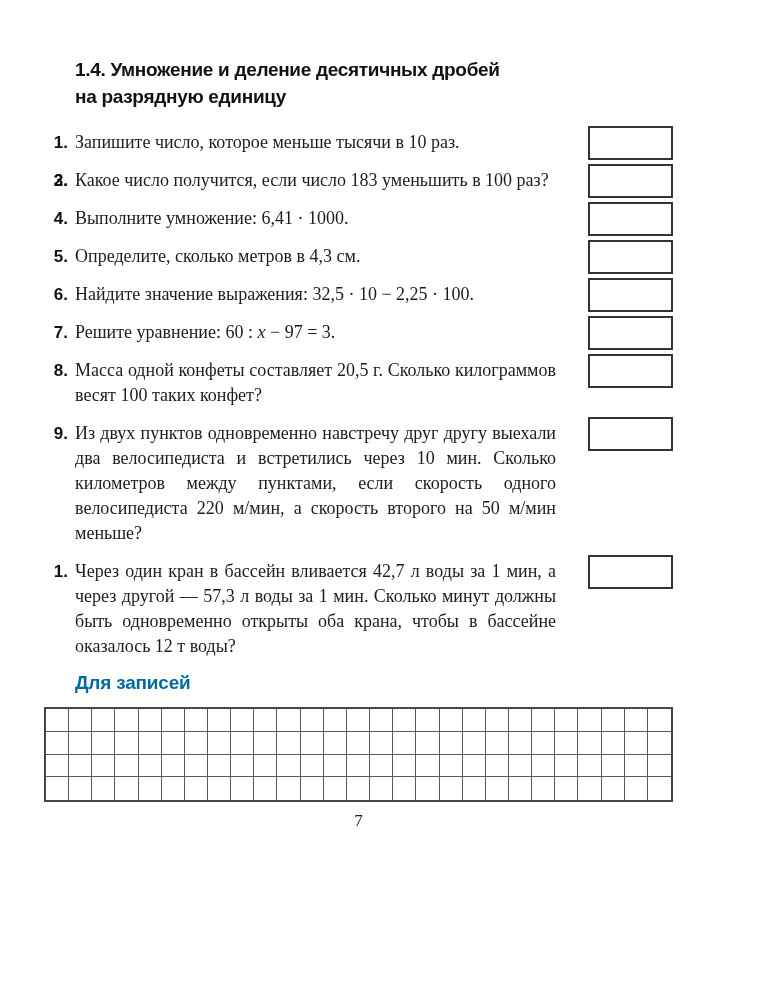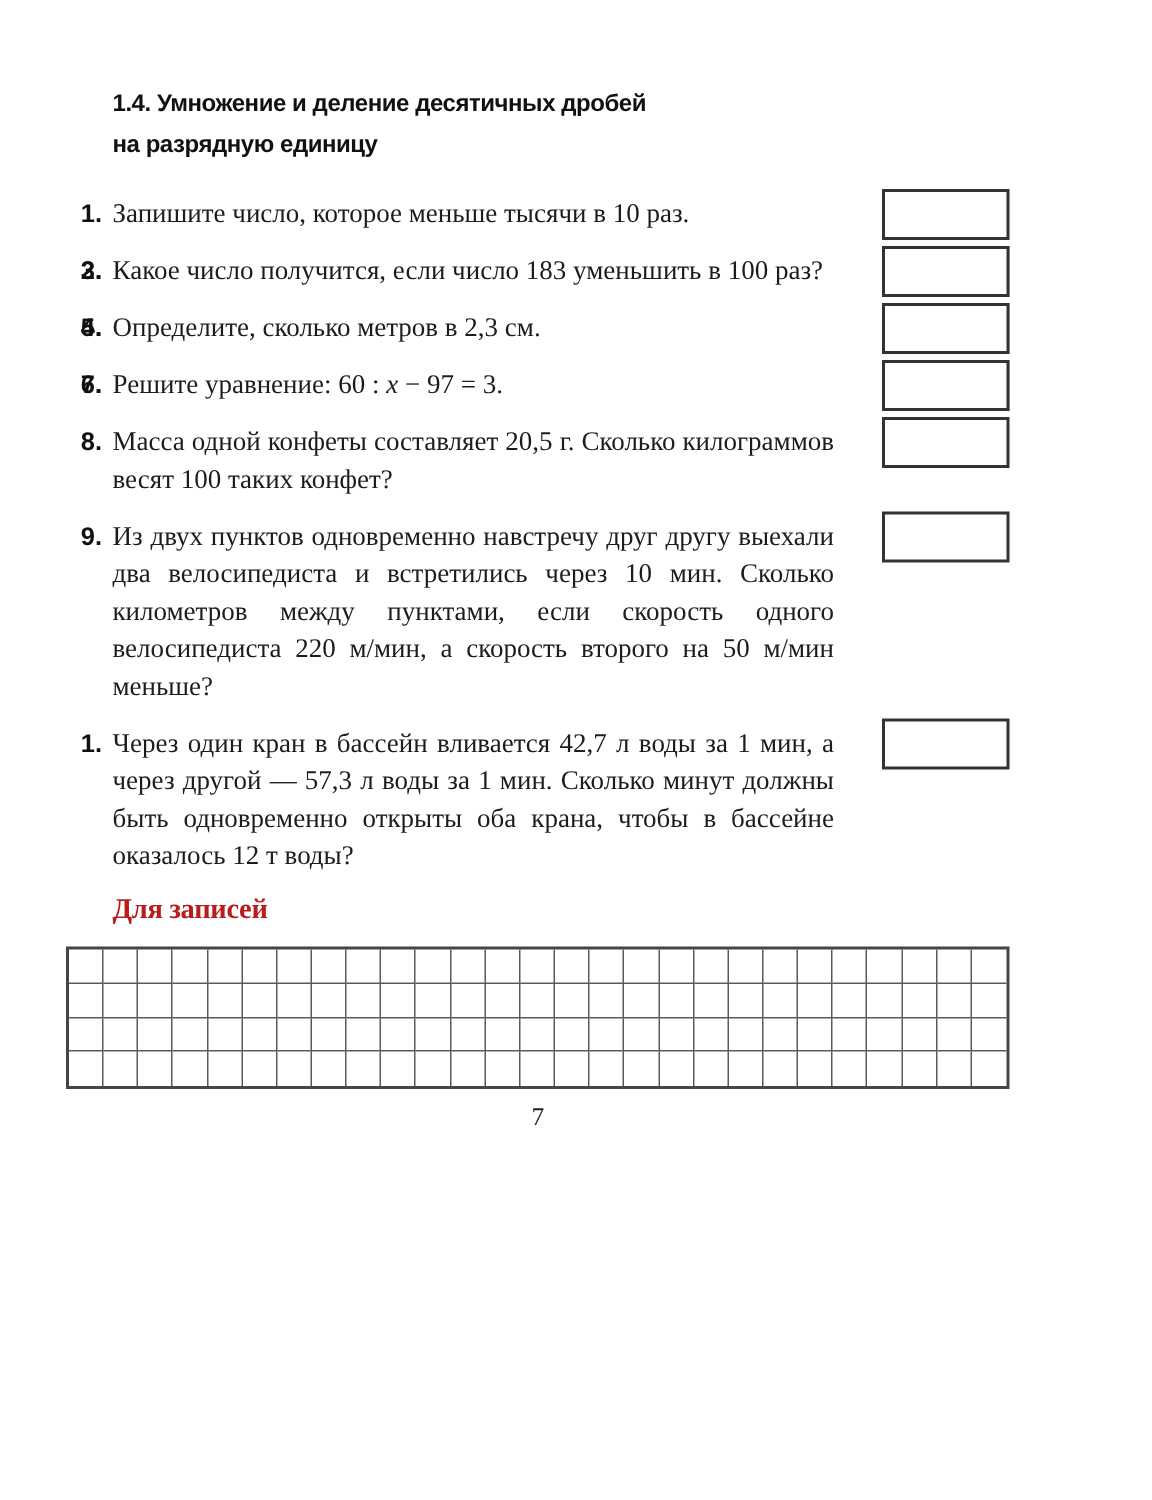--- a/index.html
+++ b/index.html
@@ -15,21 +15,21 @@
   }
   .content {
     position: absolute;
     left: 44px;
     top: 56px;
     width: 629px;
   }
   .section-title {
     font-family: "Liberation Sans", sans-serif;
     font-weight: bold;
-    font-size: 16px;
+    font-size: 19px;
     line-height: 27px;
     letter-spacing: -0.3px;
     color: #111;
     margin: 0 0 20px 31px;
     width: 560px;
     white-space: pre-line;
   }
   .problems {
     margin-left: 31px;
   }
@@ -57,26 +57,26 @@
     position: absolute;
     left: 513px;
     top: -4px;
     width: 85px;
     height: 34px;
     border: 2px solid #333333;
     background: #ffffff;
   }
   .problem .seg-italic { font-style: italic; }
   .notes-heading {
-    font-family: Liberation Serif, serif;
+    font-family: Liberation Sans, sans-serif;
     font-weight: bold;
     font-size: 19px;
     line-height: 22px;
     letter-spacing: -0.2px;
-    color: #b91c1c;
+    color: #0369a1;
     margin: 12px 0 13px 31px;
   }
   .notes-grid {
     width: 629px;
     height: 95px;
     border: 2px solid #454545;
     display: grid;
     grid-template-columns: repeat(27, 1fr);
     grid-template-rows: repeat(4, 1fr);
     background: #ffffff;
@@ -117,31 +117,33 @@
   </div>
 
   <div class="problem">
     <span class="num">3.</span>
     <span class="text"><span>Какое число получится, если число 183 уменьшить в 100 раз?</span></span>
     <span class="answer-box"></span>
   </div>
 
   <div class="problem">
     <span class="num">4.</span>
+    <span class="text"><span>Выполните умножение: 6,41 · 1000.</span></span>
     <span class="answer-box"></span>
   </div>
 
   <div class="problem">
     <span class="num">5.</span>
-    <span class="text"><span>Определите, сколько метров в 2,3 см.</span></span>
+    <span class="text"><span>Определите, сколько метров в 4,3 см.</span></span>
     <span class="answer-box"></span>
   </div>
 
   <div class="problem">
     <span class="num">6.</span>
+    <span class="text"><span>Найдите значение выражения: 32,5 · 10 − 2,25 · 100.</span></span>
     <span class="answer-box"></span>
   </div>
 
   <div class="problem">
     <span class="num">7.</span>
     <span class="text"><span>Решите уравнение: 60 : </span><i class="seg-italic">x</i><span> − 97 = 3.</span></span>
     <span class="answer-box"></span>
   </div>
 
   <div class="problem">

